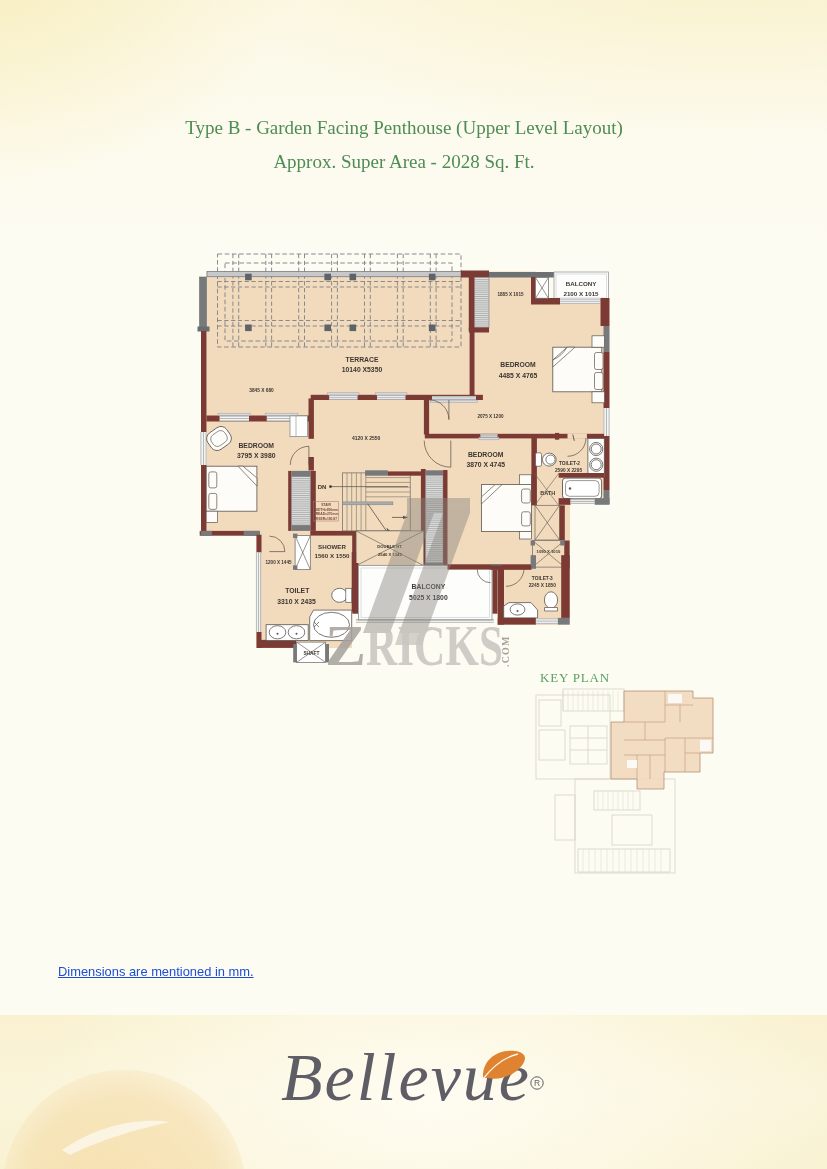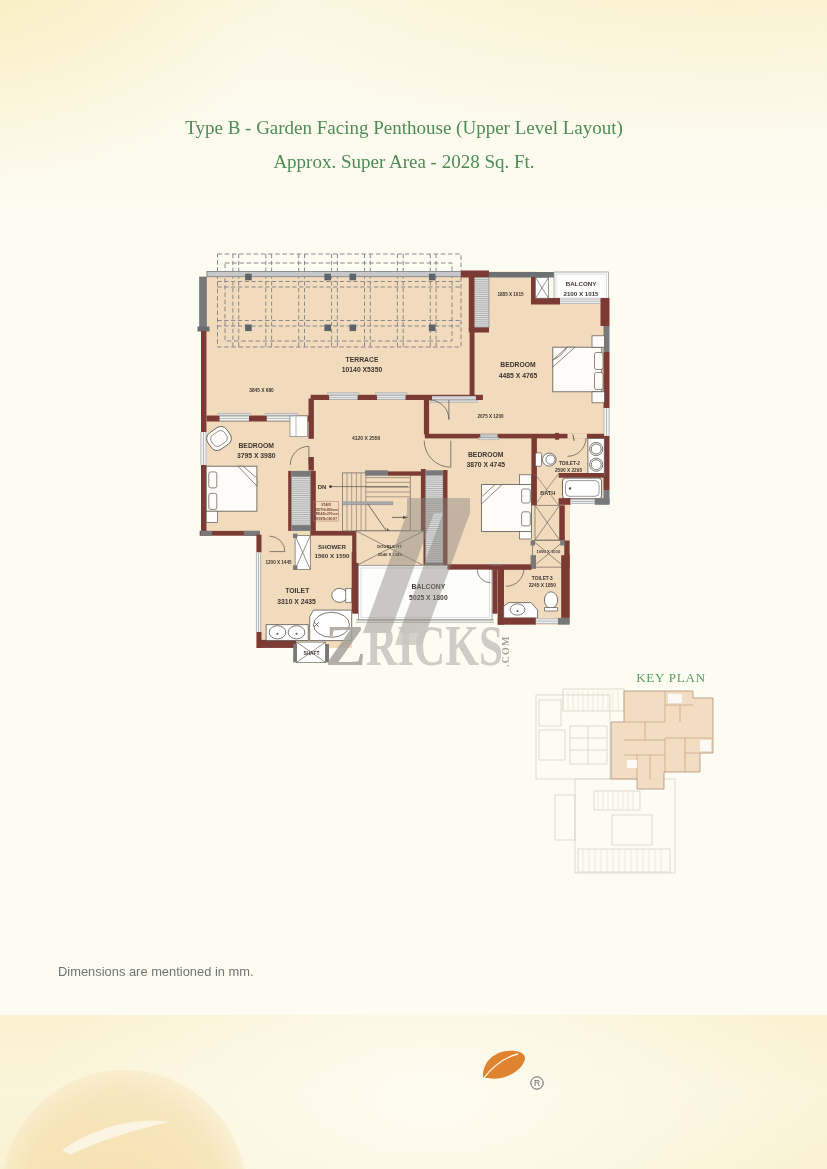--- a/index.html
+++ b/index.html
@@ -9,22 +9,22 @@
       radial-gradient(620px 480px at -6% -8%, rgba(246,232,168,0.85), rgba(246,232,168,0) 60%),
       radial-gradient(760px 300px at 88% -8%, rgba(247,237,186,0.8), rgba(247,237,186,0) 78%),
       linear-gradient(180deg, rgba(250,243,210,0.35) 0%, rgba(253,251,240,0) 22%);}
   #band{position:absolute;left:0;top:1015px;width:827px;height:154px;
     background:
       radial-gradient(520px 280px at 52% 55%, rgba(255,253,243,0.95), rgba(255,253,243,0) 78%),
       linear-gradient(180deg,#f9f1cf 0%,#faf4da 50%,#f9f2d2 100%);}
   #blob{position:absolute;left:2px;top:1070px;width:244px;height:244px;border-radius:50%;
     background:radial-gradient(circle at 50% 50%, rgba(243,210,146,0.55) 0%, rgba(243,212,152,0.48) 55%, rgba(245,218,166,0.25) 72%, rgba(245,218,166,0) 88%);}
   .title{position:absolute;left:0;width:808px;text-align:center;color:#4e8c55;font-family:"Liberation Serif",serif;font-size:19px;}
-  #dims{position:absolute;left:58px;top:964px;color:#737373;font-size:12.9px;}
-  #keyplanlbl{position:absolute;left:540px;top:670px;width:166px;text-align:right;color:#5aa062;font-family:"Liberation Serif",serif;font-size:13px;letter-spacing:0.8px;}
+  #dims{position:absolute;left:58px;top:964px;color:#1d4ed8;font-size:12.9px;text-decoration:underline;}
+  #keyplanlbl{position:absolute;left:540px;top:670px;width:166px;text-align:left;color:#5aa062;font-family:"Liberation Serif",serif;font-size:13px;letter-spacing:0.8px;}
   #logo{position:absolute;left:0px;top:1038px;width:812px;text-align:center;color:#5f5d66;font-family:"Liberation Serif",serif;font-style:italic;font-size:68px;letter-spacing:2px;}
   svg{position:absolute;left:0;top:0;}
 </style>
 </head>
 <body>
 <div id="stage">
 
   <div id="bgwash"></div>
 
   <div id="band"></div>
@@ -517,20 +517,21 @@
 <g stroke="#b08a6a" stroke-width="0.5" fill="none">
         <path d="M624,722 L665,722 M665,691 L665,722 M665,705 L693,705 M680,705 L680,722 M624,740 L665,740 M645,722 L645,740 M665,738 L713,738 M685,738 L685,772 M700,753 L685,753 M624,755 L665,755 M637,755 L637,779 M650,755 L650,779 M665,738 L665,772"></path>
       </g>
 <g fill="#fdfdfb" opacity="0.9">
         <rect x="668" y="694" width="14" height="9"></rect>
         <rect x="700" y="740" width="11" height="11"></rect>
         <rect x="627" y="760" width="10" height="8"></rect>
       </g>
 </svg>
 
+  <div id="logo">Bellevue</div>
 
   <svg width="827" height="1169" viewBox="0 0 827 1169" style="position:absolute;left:0;top:0;">
     <path d="M483,1078 C482,1061 496,1049 515,1051 C523,1052 527,1056 524,1062 C519,1073 502,1081 488,1078 Z" fill="#e08330"></path>
     <path d="M483,1079 C493,1066 505,1057 518,1054" stroke="#fdf8ee" stroke-width="1.3" fill="none"></path>
     <path d="M62,1150 C96,1126 138,1117 170,1122 C136,1129 98,1141 70,1155 Z" fill="#ffffff" opacity="0.6"></path>
     <circle cx="537" cy="1083" r="6.2" fill="none" stroke="#605e68" stroke-width="1"></circle>
     <text x="537" y="1086.3" font-size="8.5" fill="#605e68" text-anchor="middle" font-family="Liberation Sans, sans-serif">R</text>
   </svg>
 </div>
 

